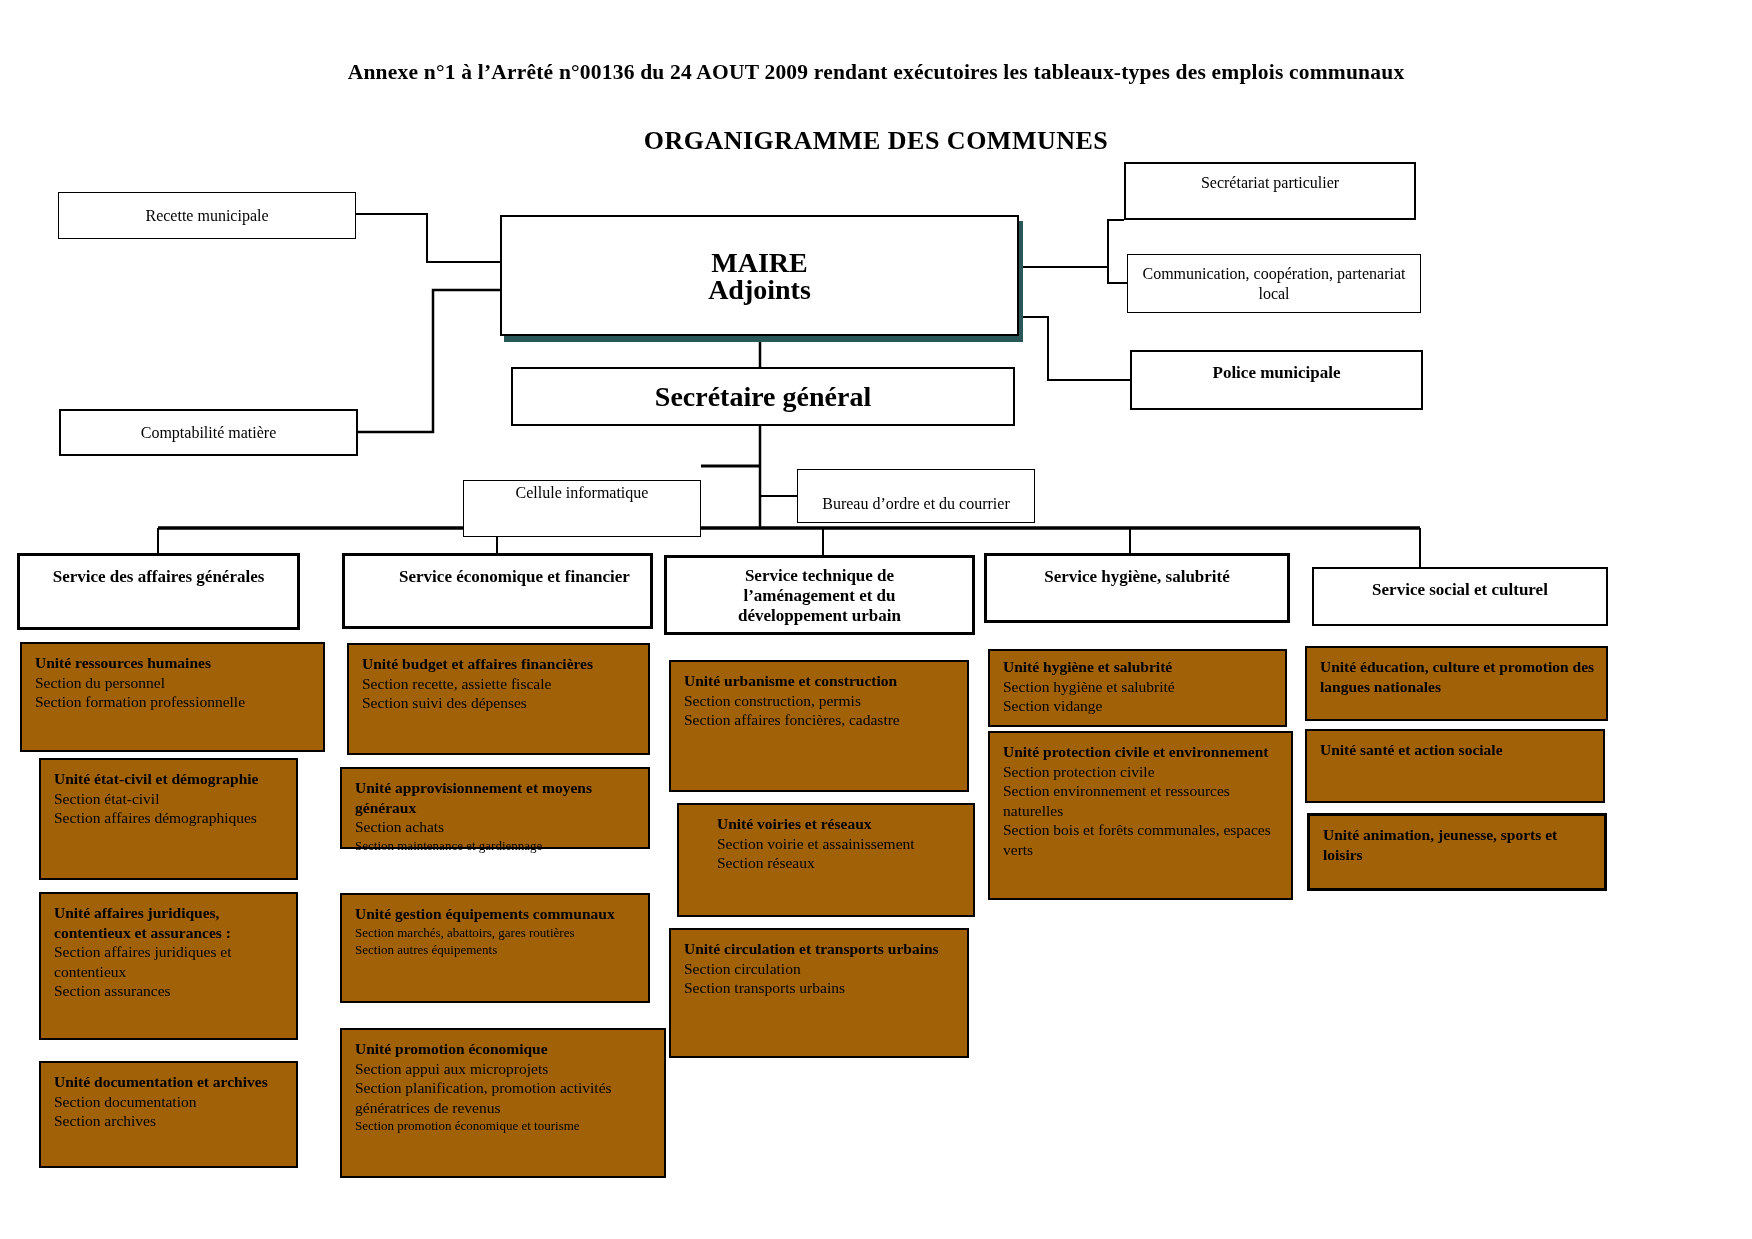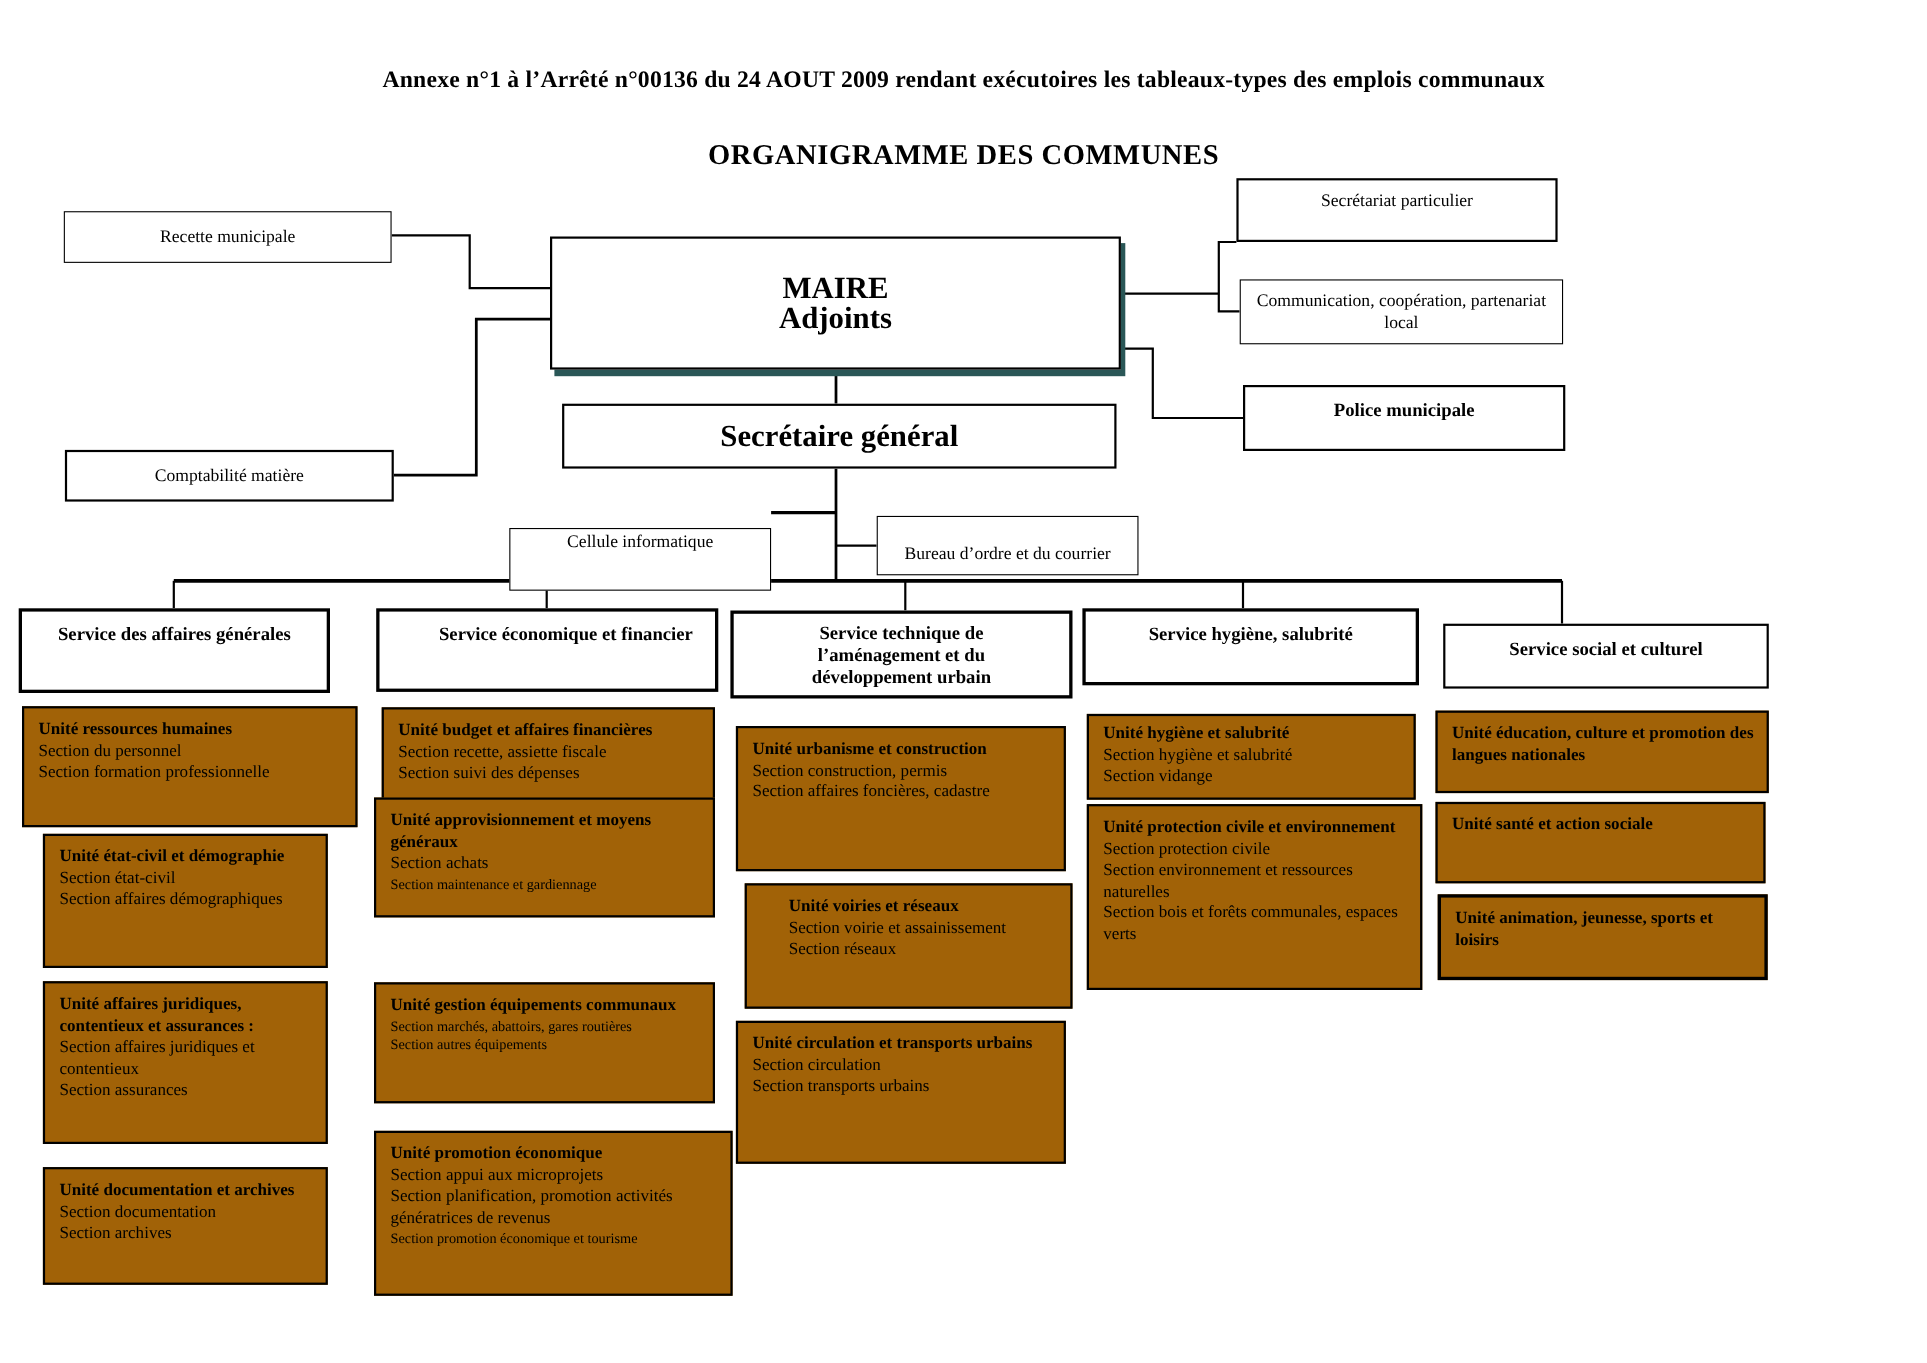--- a/index.html
+++ b/index.html
@@ -144,21 +144,21 @@
     <div class="u-title">Unité documentation et archives</div>
     <div class="u-sec">Section documentation</div>
     <div class="u-sec">Section archives</div>
   </div>
 
 <div class="unit" style="left:347px;top:643px;width:303px;height:112px;">
     <div class="u-title">Unité budget et affaires financières</div>
     <div class="u-sec">Section recette, assiette fiscale</div>
     <div class="u-sec">Section suivi des dépenses</div>
   </div>
-<div class="unit" style="left:340px;top:725px;width:310px;height:109px;">
+<div class="unit" style="left:340px;top:767px;width:310px;height:82px;">
     <div class="u-title">Unité approvisionnement et moyens généraux</div>
     <div class="u-sec">Section achats</div>
     <div class="u-sec small">Section maintenance et gardiennage</div>
   </div>
 <div class="unit" style="left:340px;top:893px;width:310px;height:110px;">
     <div class="u-title">Unité gestion équipements communaux</div>
     <div class="u-sec small">Section marchés, abattoirs, gares routières</div>
     <div class="u-sec small">Section autres équipements</div>
   </div>
 <div class="unit" style="left:340px;top:1017px;width:326px;height:150px;margin-top:11px;">

